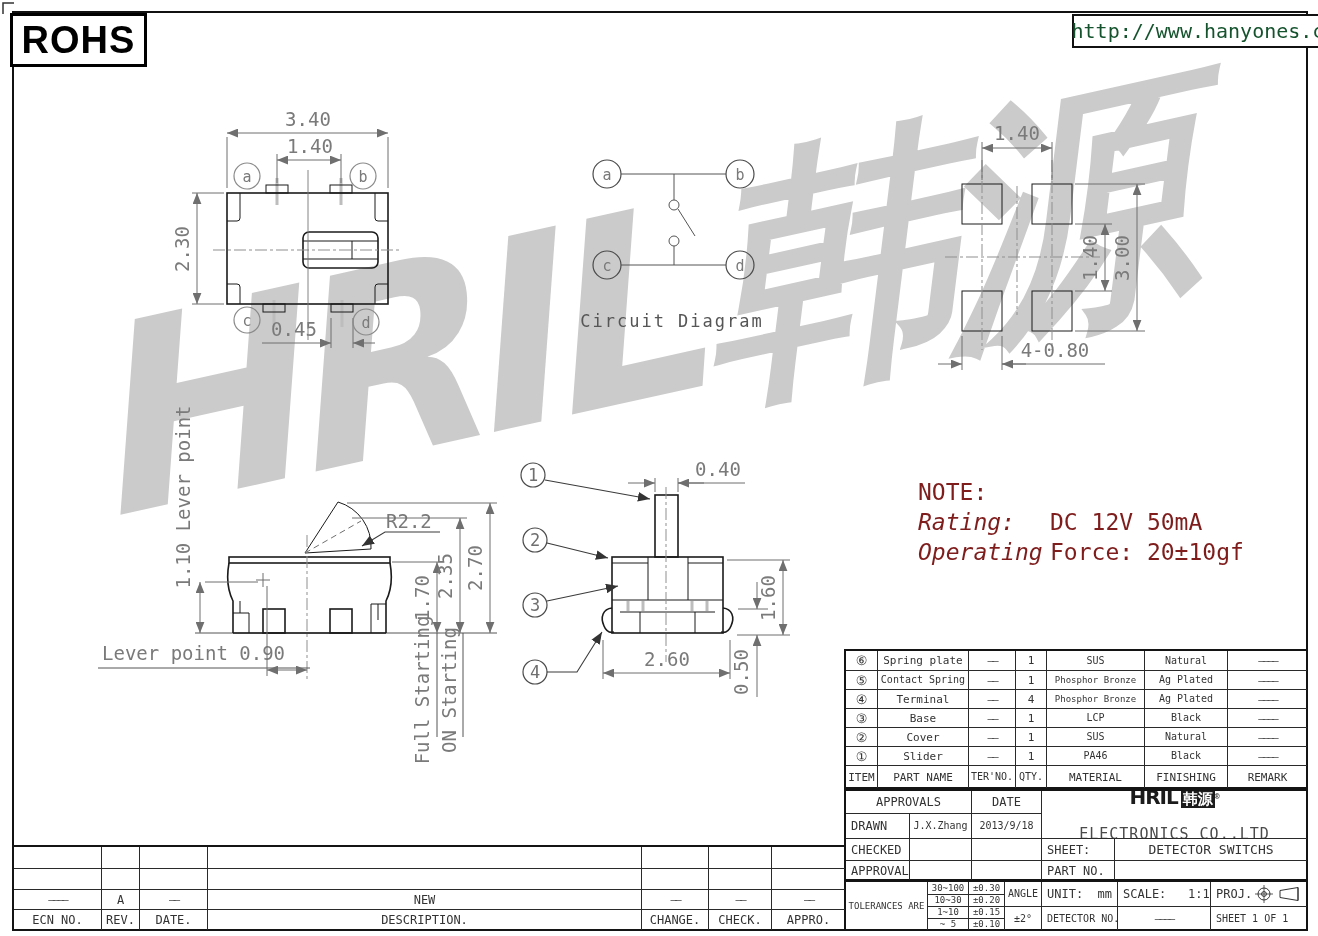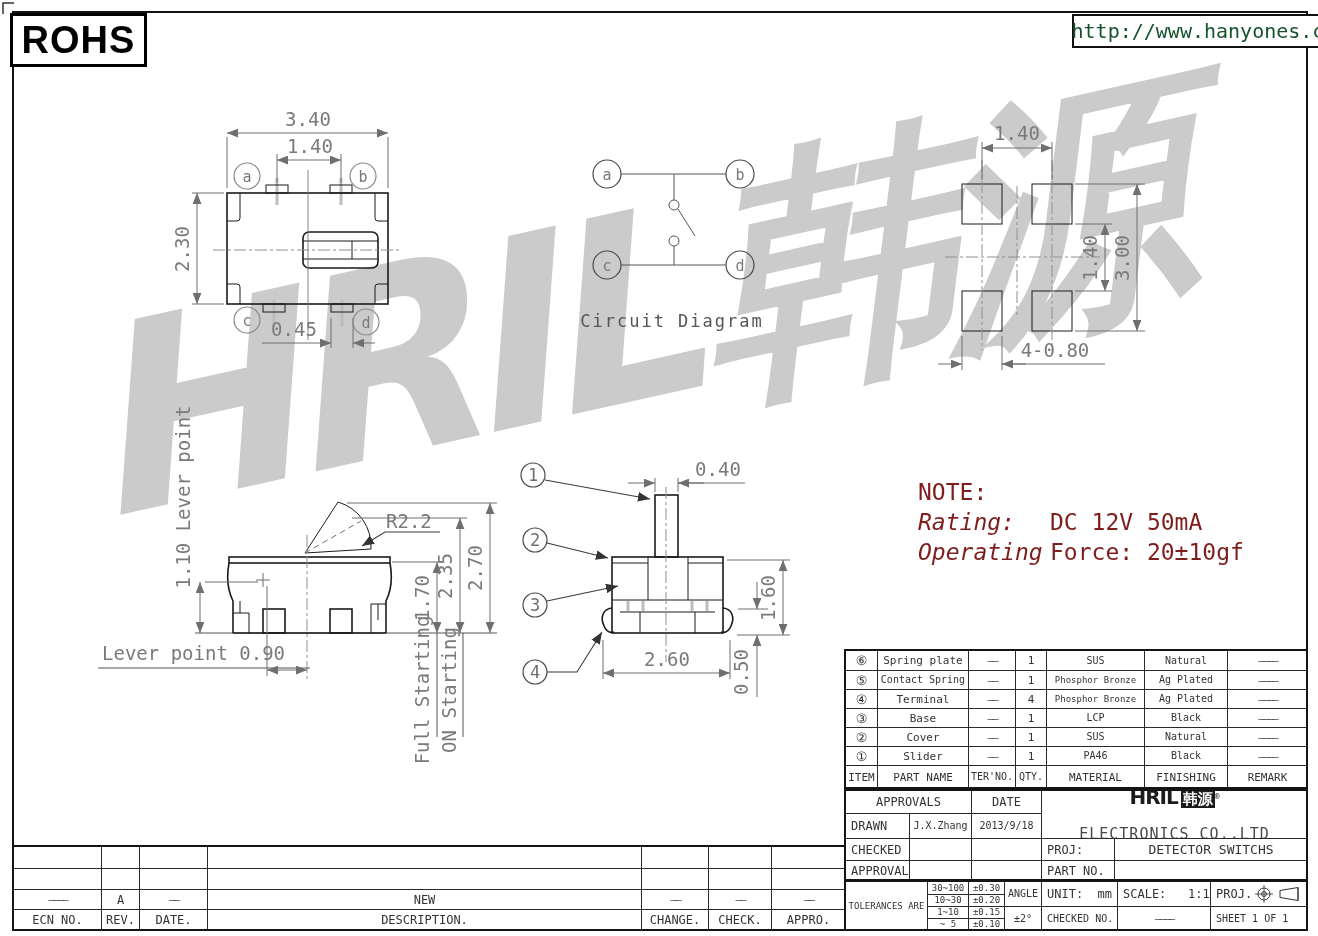--- a/index.html
+++ b/index.html
@@ -346,21 +346,21 @@
         <span class="hril">HRIL</span><span class="cjk">韩源</span><span class="reg">®</span>
         <div class="coname">ELECTRONICS CO.,LTD</div>
       </div>
     </div>
     <div class="c nl lft f12">DRAWN</div>
     <div class="c f10">J.X.Zhang</div>
     <div class="c f10">2013/9/18</div>
     <div class="c nl lft f12">CHECKED</div>
     <div class="c"></div>
     <div class="c"></div>
-    <div class="c lft f12">PROJ:</div>
+    <div class="c lft f12">SHEET:</div>
     <div class="c f13">DETECTOR SWITCHS</div>
     <div class="c nl lft f12">APPROVALS</div>
     <div class="c"></div>
     <div class="c"></div>
     <div class="c lft f12">PART NO.</div>
     <div class="c"></div>
   </div>
 
   <div class="blk" style="left:844px;top:880px;width:464px;height:51px;
               grid-template-columns:81px 41px 36px 37px 76px 93px 97px;
@@ -372,21 +372,21 @@
     <div class="c f9" style="grid-column:3;grid-row:2">±0.20</div>
     <div class="c f9" style="grid-column:2;grid-row:3">1~10</div>
     <div class="c f9" style="grid-column:3;grid-row:3">±0.15</div>
     <div class="c f9" style="grid-column:2;grid-row:4">~ 5</div>
     <div class="c f9" style="grid-column:3;grid-row:4">±0.10</div>
     <div class="c nt f10" style="grid-column:4;grid-row:1/3">ANGLE</div>
     <div class="c f10" style="grid-column:4;grid-row:3/5">±2°</div>
     <div class="c nt lft f12" style="grid-column:5;grid-row:1/3">
       <span>UNIT:</span>&nbsp;&nbsp;<span>mm</span>
     </div>
-    <div class="c lft f10" style="grid-column:5;grid-row:3/5">CHECKED NO.</div>
+    <div class="c lft f10" style="grid-column:5;grid-row:3/5">DETECTOR NO.</div>
     <div class="c nt lft f12" style="grid-column:6;grid-row:1/3">
       <span>SCALE:</span>&nbsp;&nbsp;&nbsp;<span>1:1</span>
     </div>
     <div class="c dash" style="grid-column:6;grid-row:3/5">————</div>
     <div class="c nt lft f12" style="grid-column:7;grid-row:1/3">
       <span>PROJ.</span>
       <svg width="48" height="18" viewBox="0 0 48 18" style="margin-left:2px">
         <circle cx="10" cy="9" r="6" fill="none" stroke="#333" stroke-width="1"></circle>
         <circle cx="10" cy="9" r="2.4" fill="none" stroke="#333" stroke-width="1"></circle>
         <path d="M1,9 H19 M10,0 V18" stroke="#333" stroke-width="0.8"></path>

